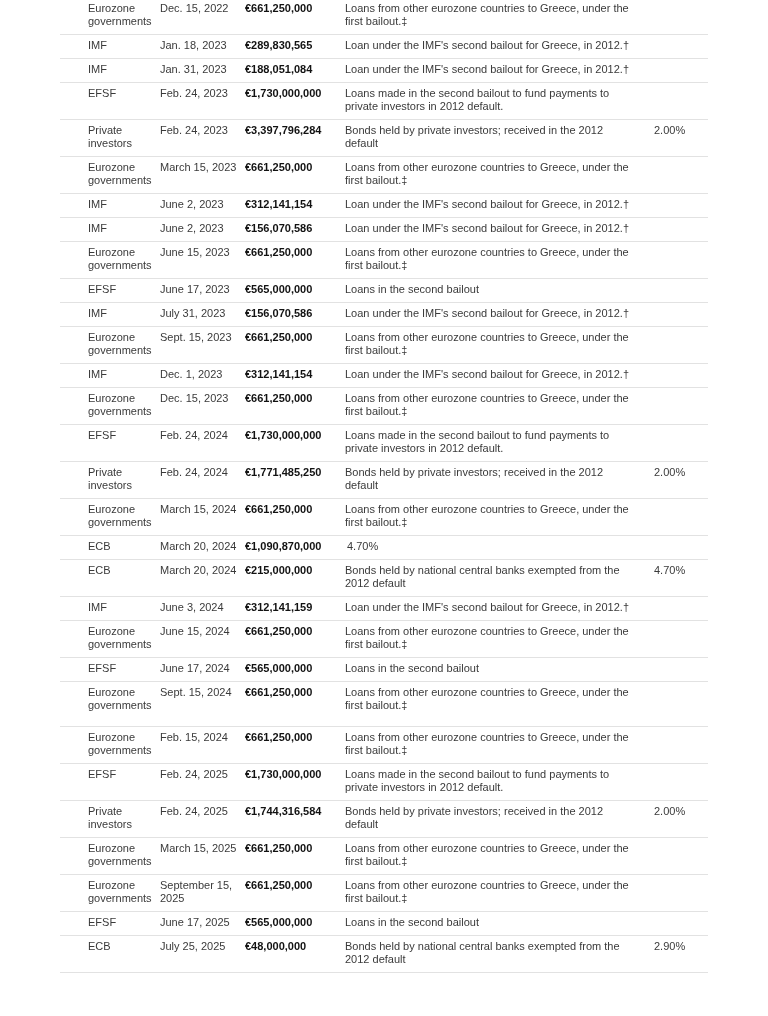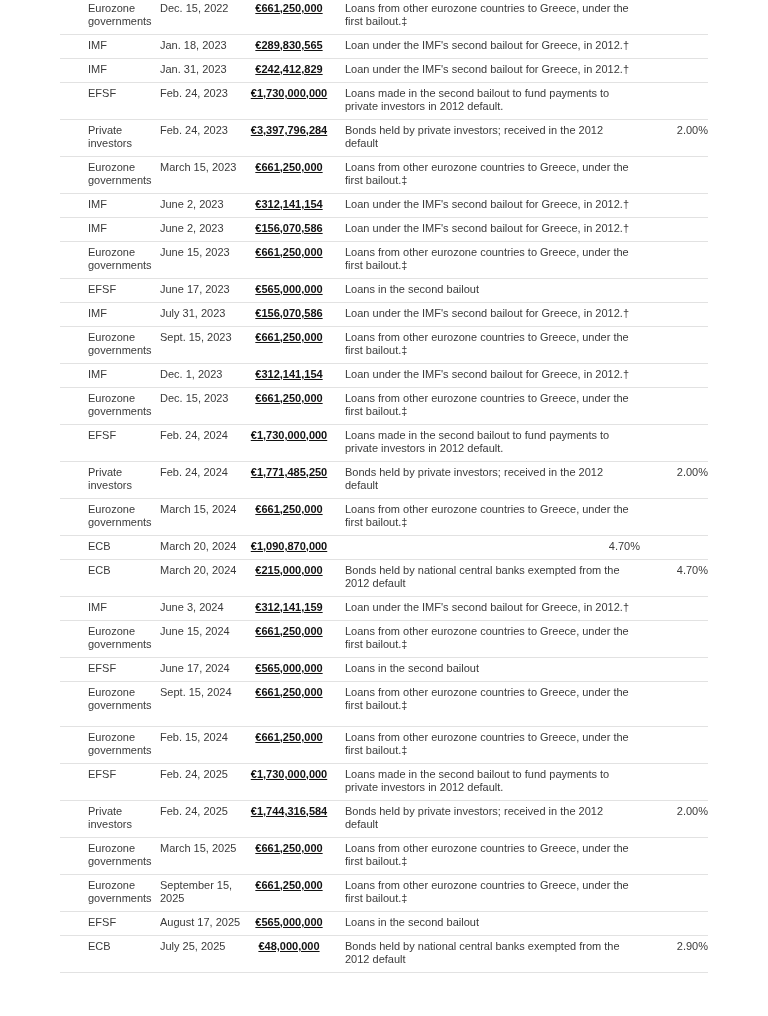--- a/index.html
+++ b/index.html
@@ -34,35 +34,33 @@
     color: #3a3a3a;
     letter-spacing: 0;
   }
   .cell.creditor {
     padding-right: 6px;
   }
   .cell.date {
     padding-right: 4px;
   }
   .cell.amount {
-    text-align: center;
+    text-align: left;
     font-weight: bold;
     color: #121212;
     white-space: nowrap;
-    text-decoration: underline;
   }
   .cell.description {
     padding-left: 12px;
     padding-right: 10px;
     box-sizing: border-box;
   }
   .cell.rate {
     padding-left: 14px;
     white-space: nowrap;
-    text-align: right;
   }
 </style>
 </head>
 <body>
 
 <div class="table-wrap" id="table-root">
     <div class="row">
       <div class="cell creditor">Eurozone governments</div>
       <div class="cell date">Dec. 15, 2022</div>
       <div class="cell amount">€661,250,000</div>
@@ -72,21 +70,21 @@
     <div class="row">
       <div class="cell creditor">IMF</div>
       <div class="cell date">Jan. 18, 2023</div>
       <div class="cell amount">€289,830,565</div>
       <div class="cell description">Loan under the IMF's second bailout for Greece, in 2012.†</div>
       <div class="cell rate"></div>
     </div>
     <div class="row">
       <div class="cell creditor">IMF</div>
       <div class="cell date">Jan. 31, 2023</div>
-      <div class="cell amount">€242,412,829</div>
+      <div class="cell amount">€188,051,084</div>
       <div class="cell description">Loan under the IMF's second bailout for Greece, in 2012.†</div>
       <div class="cell rate"></div>
     </div>
     <div class="row">
       <div class="cell creditor">EFSF</div>
       <div class="cell date">Feb. 24, 2023</div>
       <div class="cell amount">€1,730,000,000</div>
       <div class="cell description">Loans made in the second bailout to fund payments to private investors in 2012 default.</div>
       <div class="cell rate"></div>
     </div>
@@ -252,21 +250,21 @@
     </div>
     <div class="row">
       <div class="cell creditor">Eurozone governments</div>
       <div class="cell date">September 15, 2025</div>
       <div class="cell amount">€661,250,000</div>
       <div class="cell description">Loans from other eurozone countries to Greece, under the first bailout.‡</div>
       <div class="cell rate"></div>
     </div>
     <div class="row">
       <div class="cell creditor">EFSF</div>
-      <div class="cell date">August 17, 2025</div>
+      <div class="cell date">June 17, 2025</div>
       <div class="cell amount">€565,000,000</div>
       <div class="cell description">Loans in the second bailout</div>
       <div class="cell rate"></div>
     </div>
     <div class="row">
       <div class="cell creditor">ECB</div>
       <div class="cell date">July 25, 2025</div>
       <div class="cell amount">€48,000,000</div>
       <div class="cell description">Bonds held by national central banks exempted from the 2012 default</div>
       <div class="cell rate">2.90%</div>

